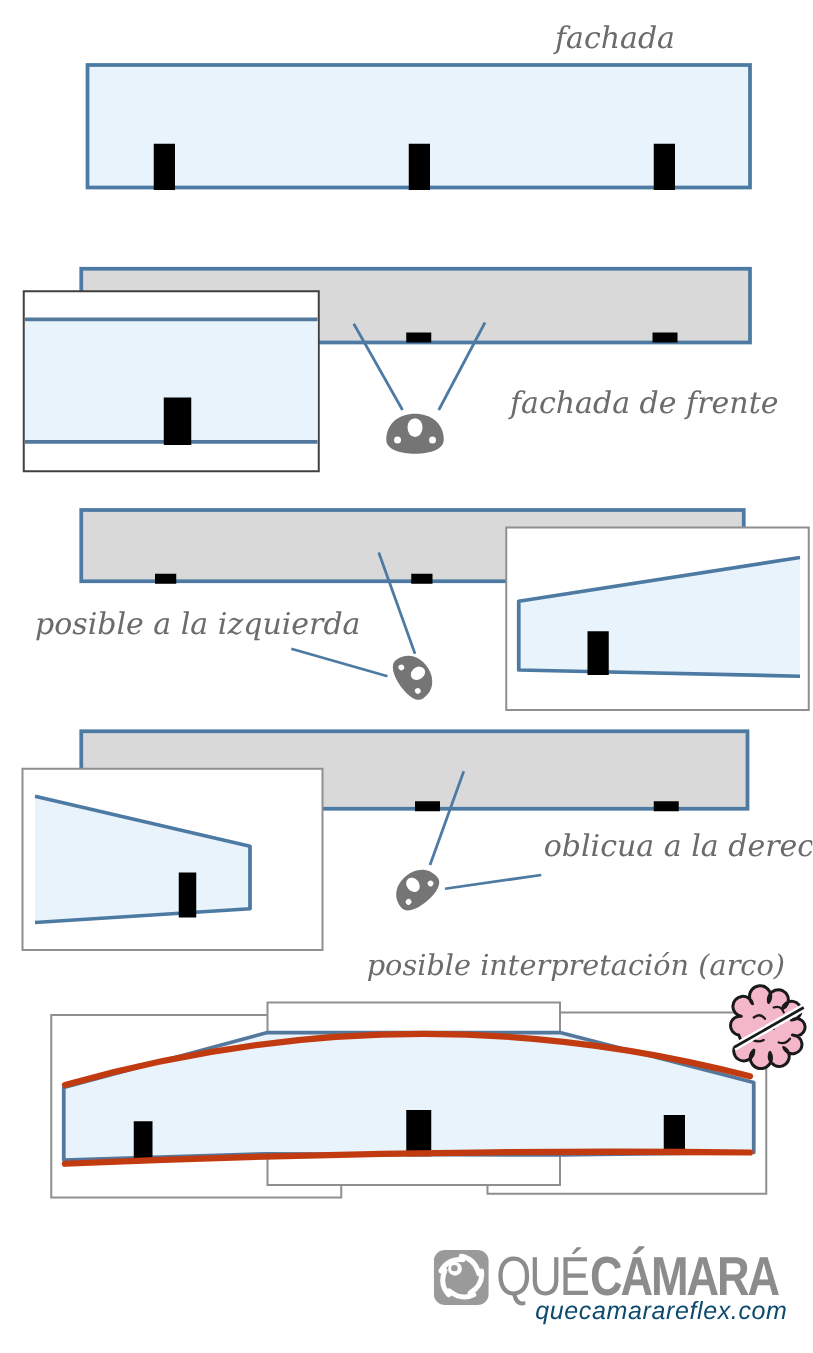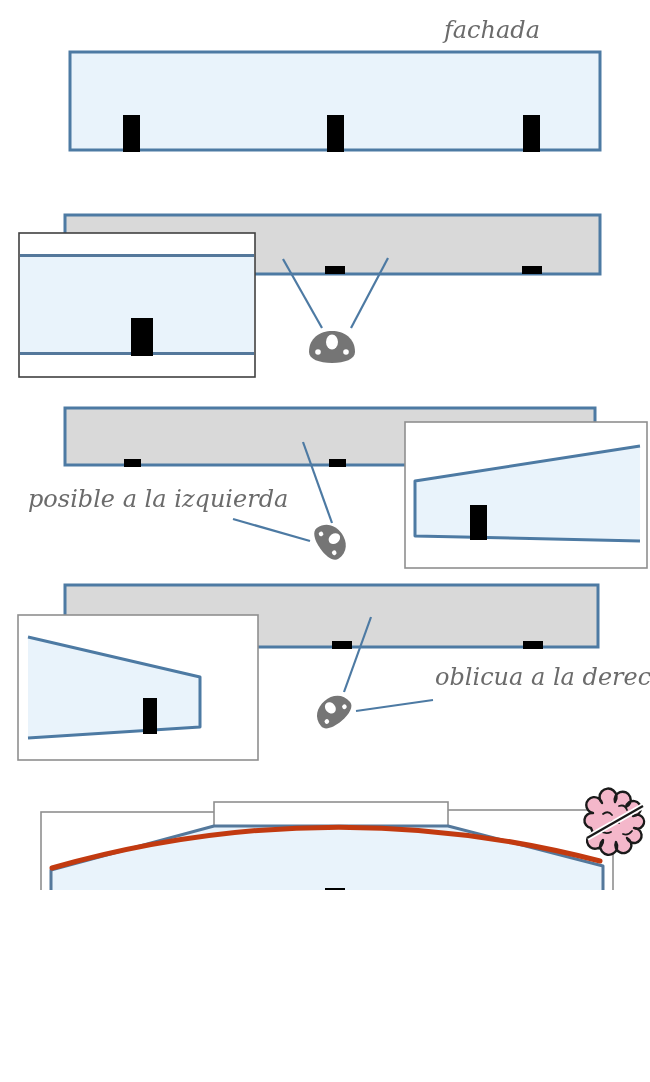--- a/index.html
+++ b/index.html
@@ -1,16 +1,16 @@
 <!DOCTYPE html>
 <html><head>
 <meta charset="utf-8">
 <style>
   html,body{margin:0;padding:0;background:#ffffff;}
-  .stage{position:relative;width:650px;height:890px;background:#ffffff;overflow:hidden;
+  .stage{position:relative;width:650px;height:1082px;background:#ffffff;overflow:hidden;
          font-family:"DejaVu Serif",serif;}
   .stage > svg.diagram{position:absolute;left:0;top:0;}
   .lbl{position:absolute;font-style:italic;color:#6b6b6b;font-size:24px;white-space:nowrap;
        font-family:"DejaVu Serif",serif;}
   .lbl.small{font-size:23px;}
   
   .brand{position:absolute;left:347px;top:997px;display:flex;align-items:center;}
   .brand .mark{width:44px;height:44px;flex:0 0 auto;}
   .brand .word{display:flex;align-items:baseline;margin-left:6px;transform:scaleX(.82);
                transform-origin:left center;white-space:nowrap;}
@@ -108,22 +108,24 @@
                  a7.5,7.5 0 1 1 7,9 a7,7 0 1 1 1,12 a7.5,7.5 0 1 1 -7,10 a8,8 0 1 1 -11,4
                  a8.5,8.5 0 1 1 -13,-2 a8,8 0 1 1 -10,-7 z" fill="#f4b7ca" stroke="#1a1a1a" stroke-width="2.4" stroke-linejoin="round"></path>
         <path d="M20,22 q5,-4 9,1 M36,14 q6,-2 8,4 M16,38 q6,5 12,2 M40,42 q5,2 9,-3 M28,30 q4,-3 8,1" fill="none" stroke="#1a1a1a" stroke-width="1.8" stroke-linecap="round"></path>
         <line x1="4" y1="46" x2="60" y2="14" stroke="#ffffff" stroke-width="6"></line>
         <line x1="4" y1="46" x2="60" y2="14" stroke="#1a1a1a" stroke-width="2.2"></line>
       </g>
     </g>
   </svg>
 
   <div class="lbl" style="right:110px;top:16px;">fachada</div>
+  <div class="lbl" style="left:408px;top:308px;">fachada de frente</div>
   <div class="lbl" style="left:28px;top:485px;">posible a la izquierda</div>
   <div class="lbl" style="left:435px;top:663px;">oblicua a la derecha</div>
+  <div class="lbl small" style="right:22px;top:760px;">posible interpretación (arco)</div>
 
   <div class="brand">
     <svg class="mark" viewBox="0 0 44 44">
       <rect x="0" y="0" width="44" height="44" rx="9" fill="#9a9a9a"></rect>
       <g fill="none" stroke="#ffffff" stroke-width="4" stroke-linecap="round">
         <path d="M22,5 Q33,7 36,19"></path>
         <path d="M22,5 Q33,7 36,19" transform="rotate(72 22 22)"></path>
         <path d="M22,5 Q33,7 36,19" transform="rotate(144 22 22)"></path>
         <path d="M22,5 Q33,7 36,19" transform="rotate(216 22 22)"></path>
         <path d="M22,5 Q33,7 36,19" transform="rotate(288 22 22)"></path>

